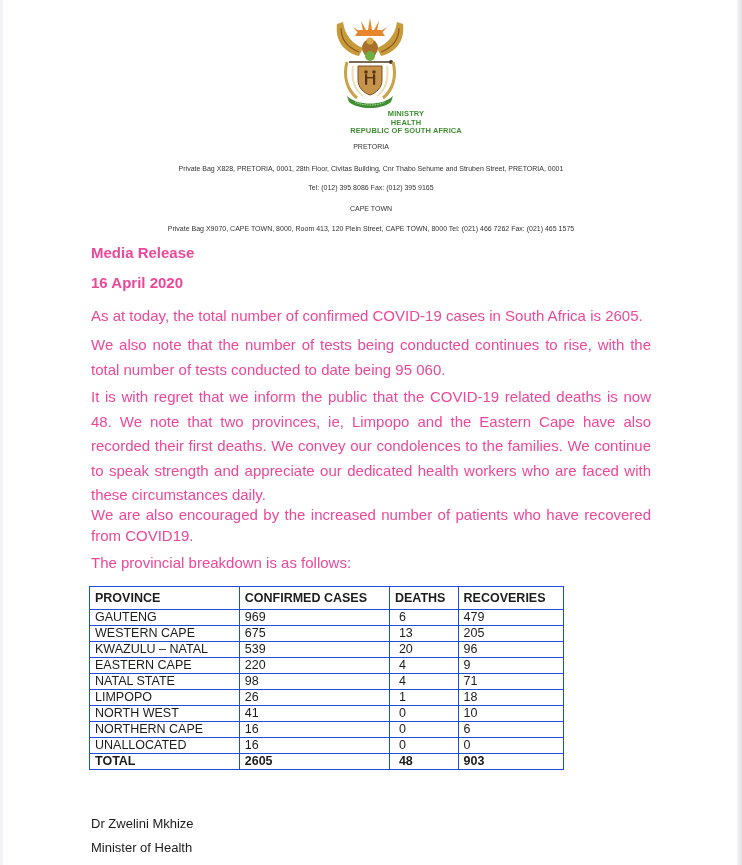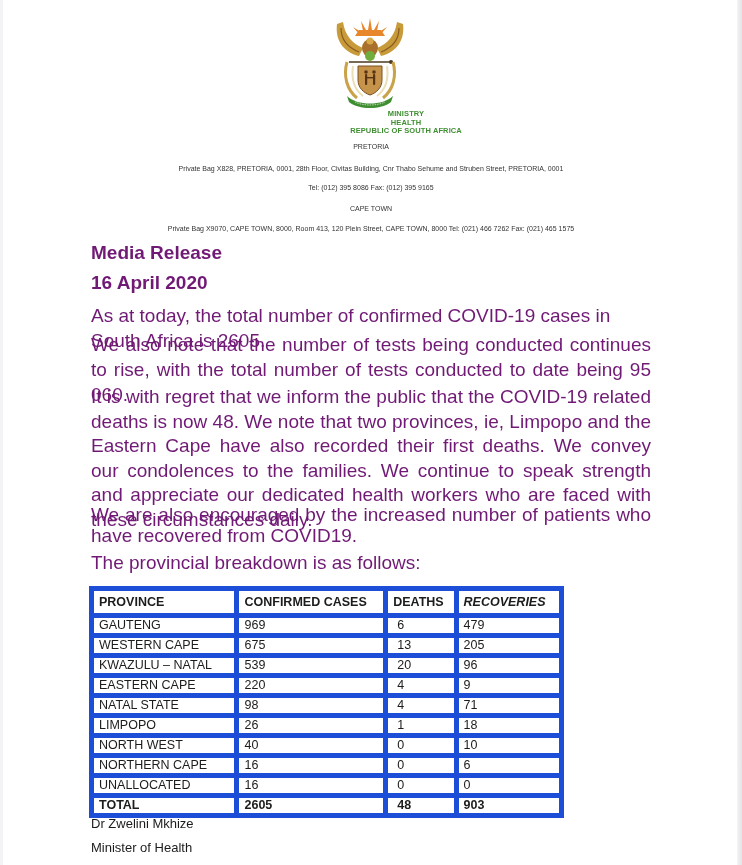--- a/index.html
+++ b/index.html
@@ -57,56 +57,56 @@
       width: 742px;
       text-align: center;
       font-size: 7px;
       color: #333;
       white-space: nowrap;
     }
     .body-text {
       position: absolute;
       left: 91px;
       width: 560px;
-      font-size: 19px;
+      font-size: 15px;
       line-height: 25px;
-      color: #701a75;
+      color: #ec4899;
     }
     .bold { font-weight: bold; }
     .justify { text-align: justify; text-align-last: left; }
 
     table.prov {
       position: absolute;
       left: 89px;
       top: 586px;
       width: 475px;
       border-collapse: collapse;
       font-size: 12.5px;
       color: #1c1c1c;
     }
     table.prov td, table.prov th {
-      border: 5px solid #1d4ed8;
+      border: 1px solid #1d4ed8;
       padding: 0 5px;
       height: 15px;
       line-height: 15px;
       white-space: nowrap;
     }
     table.prov th {
       height: 22px;
       text-align: left;
       font-weight: bold;
       font-size: 12.5px;
     }
     table.prov td.num { text-align: left; }
     table.prov td.deaths { text-align: left; padding-left: 9px; }
     table.prov tr.total td { font-weight: bold; }
     .col1 { width: 140px; }
     .col2 { width: 140px; }
     .col3 { width: 58px; }
-    .col4 { width: 95px; font-style: italic; }
+    .col4 { width: 95px; }
 
     .signature {
       position: absolute;
       left: 91px;
       top: 812px;
       font-size: 13px;
       line-height: 24px;
       color: #1c1c1c;
     }
   </style>
@@ -223,21 +223,21 @@
       <td class="num">71</td>
     </tr>
     <tr>
       <td>LIMPOPO</td>
       <td class="num">26</td>
       <td class="deaths">1</td>
       <td class="num">18</td>
     </tr>
     <tr>
       <td>NORTH WEST</td>
-      <td class="num">40</td>
+      <td class="num">41</td>
       <td class="deaths">0</td>
       <td class="num">10</td>
     </tr>
     <tr>
       <td>NORTHERN CAPE</td>
       <td class="num">16</td>
       <td class="deaths">0</td>
       <td class="num">6</td>
     </tr>
     <tr>

